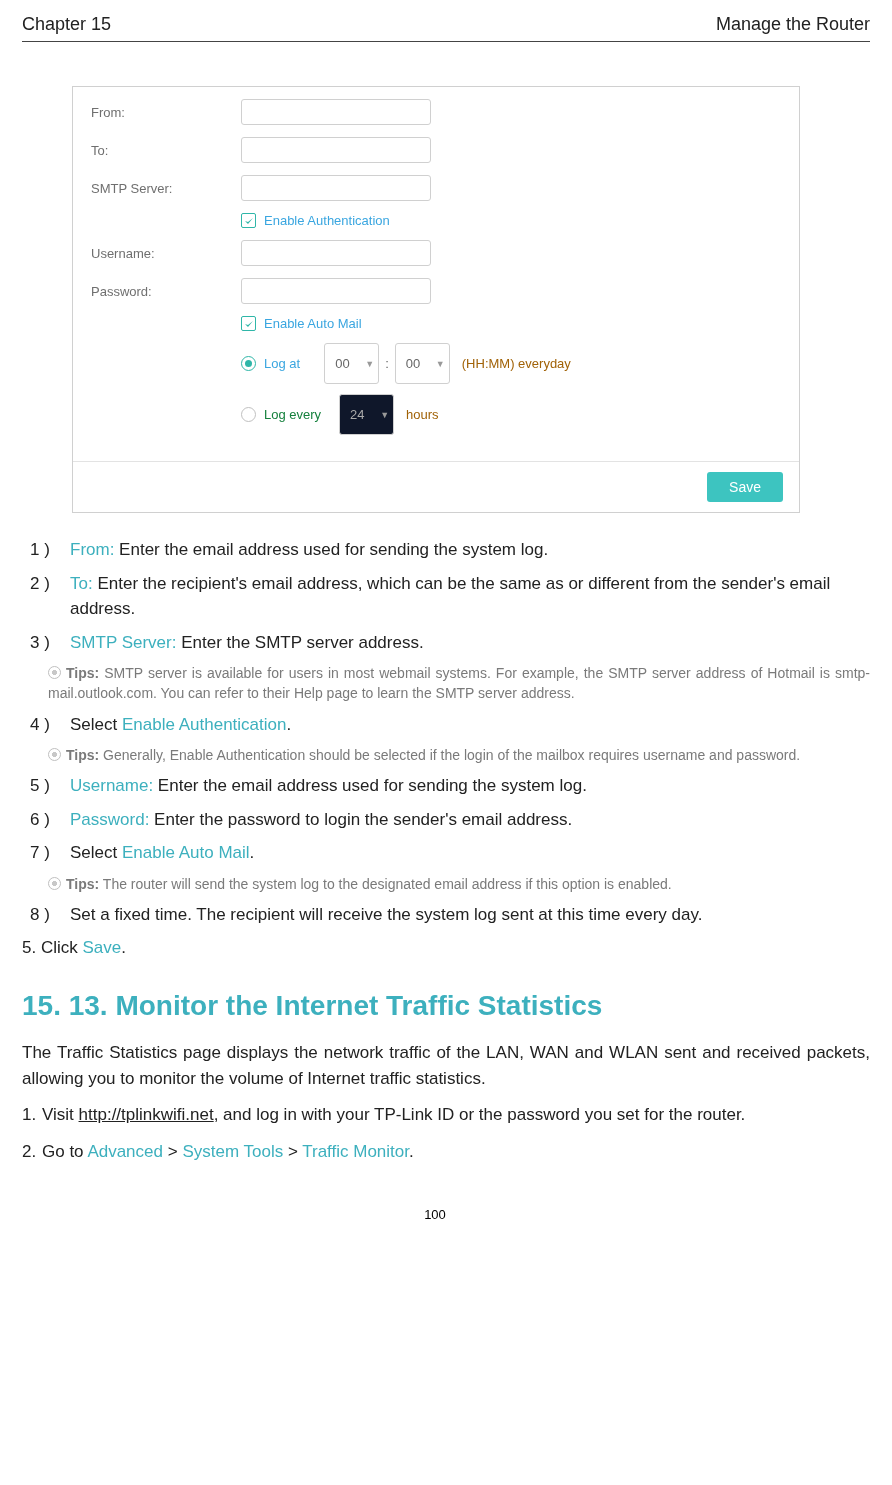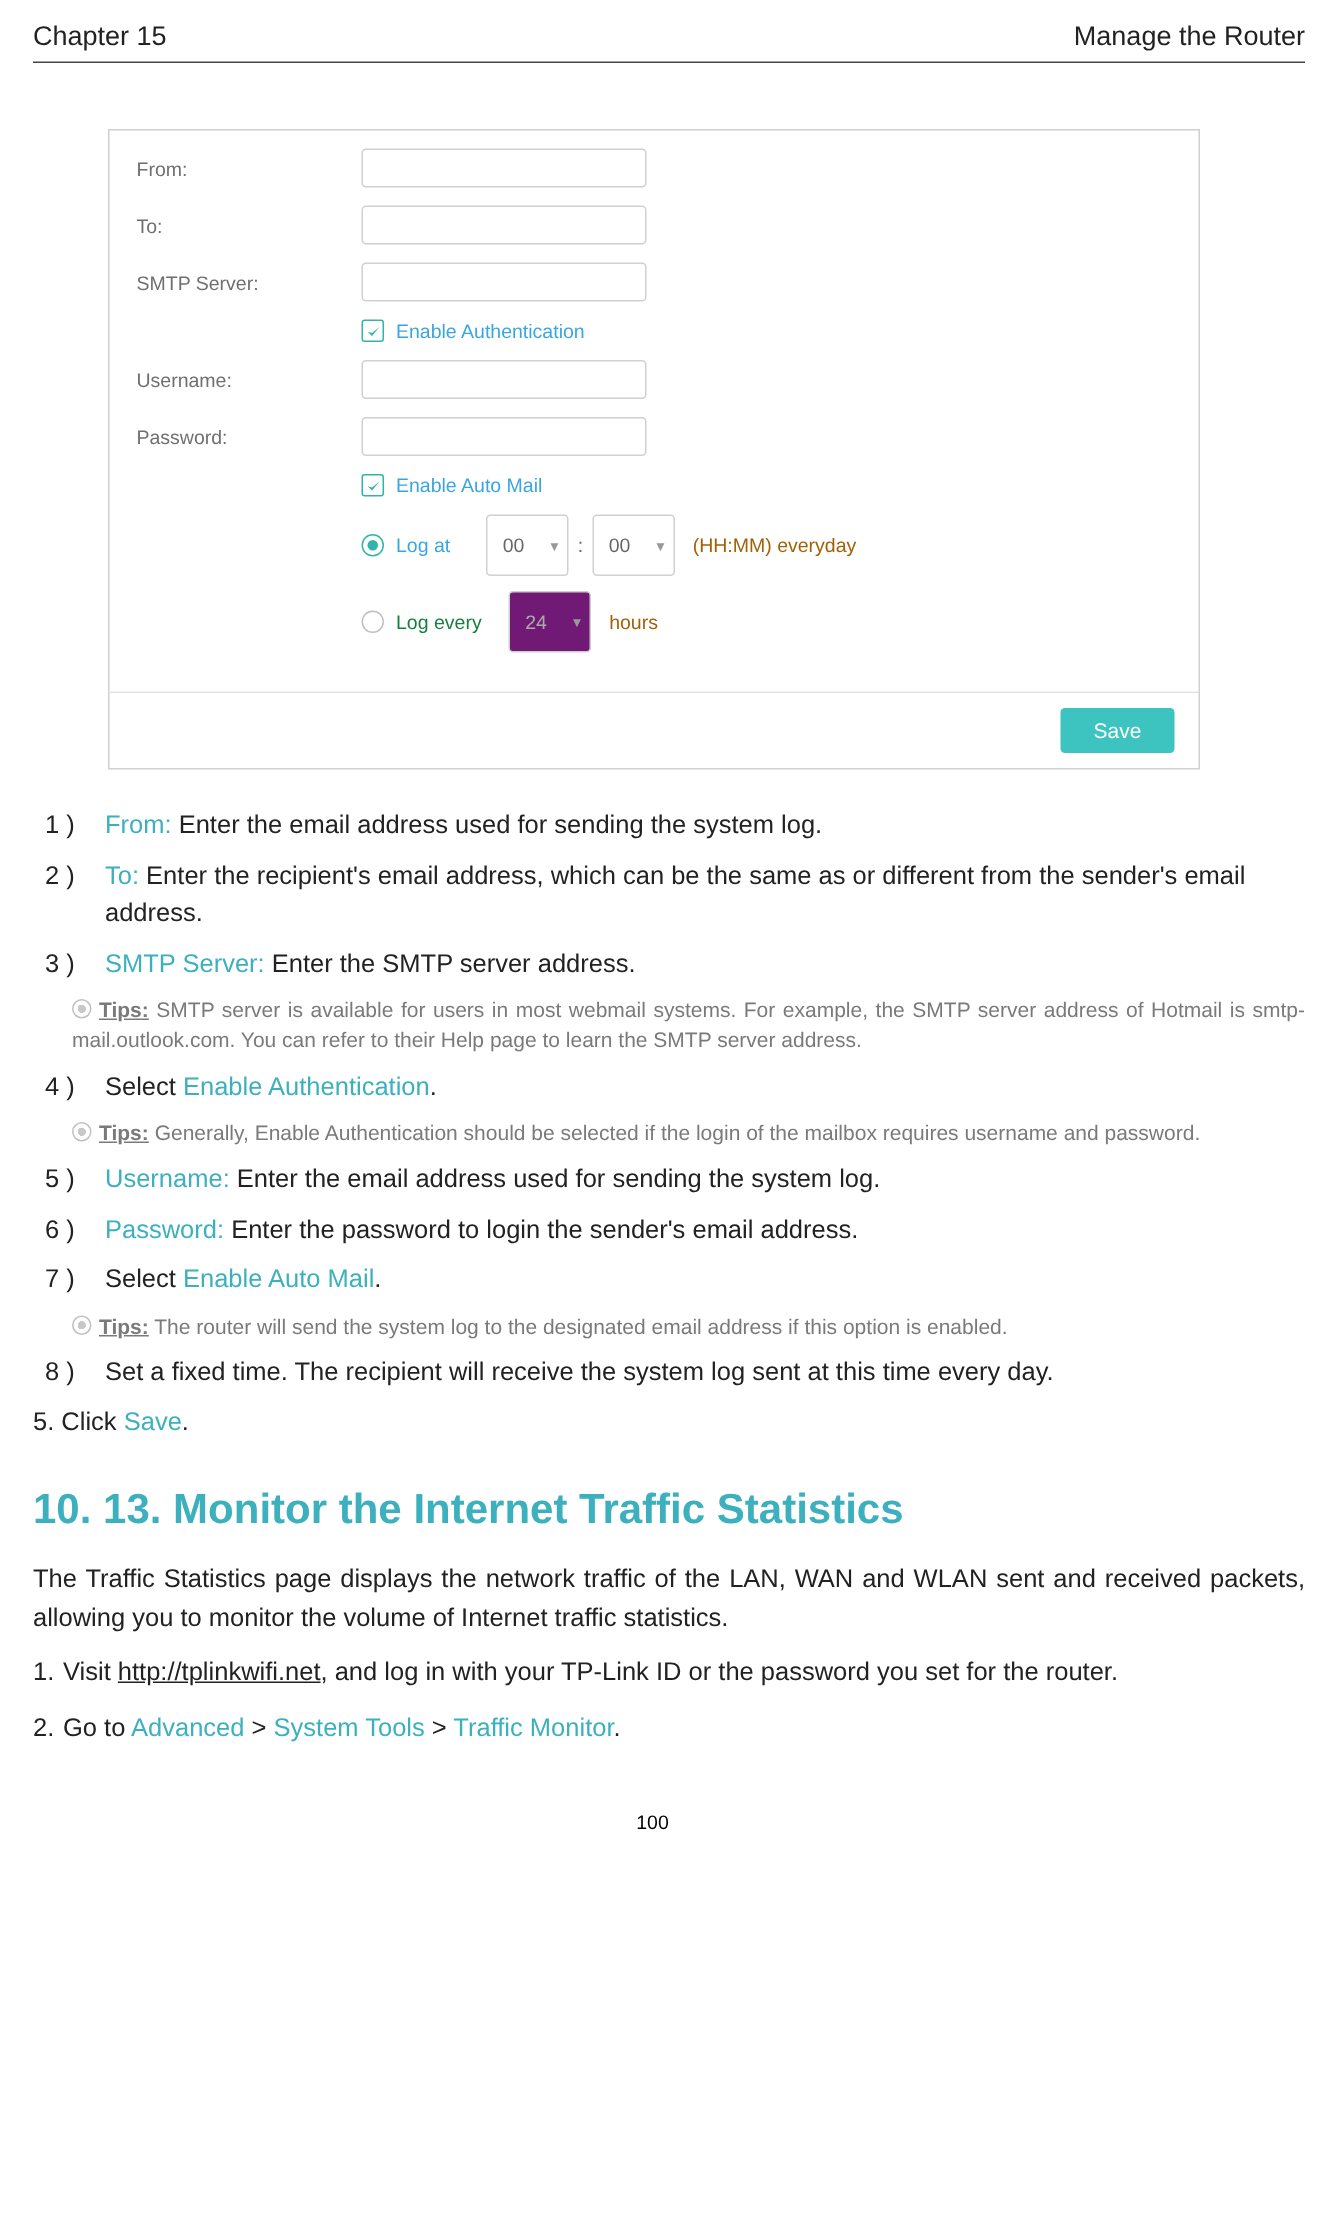--- a/index.html
+++ b/index.html
@@ -88,21 +88,21 @@
     .radio.off { border-color: #c0c0c0; }
     .radio-dot { width: 7px; height: 7px; border-radius: 50%; background:#2fb6a8; }
     .radio-label-on { color: #3aa6e0; margin-right: 24px; }
     .radio-label-off { color: #15803d; margin-right: 18px; }
     .spin {
       display: inline-flex; align-items: center;
       border: 1px solid #d0d0d0; border-radius: 3px;
       height: 41px; padding: 0 4px 0 10px; width: 55px;
       justify-content: space-between; background: #fff;
     }
-    .spin.disabled { background:#701a75; color:#aaa;gap:12px; }
+    .spin.disabled { background:#0f172a; color:#aaa;gap:12px; }
     .spin .tri { color:#999; font-size: 9px; }
     .aux-text { color:#a16207; }
     .panel-footer {
       border-top: 1px solid #e3e3e3;
       padding: 10px 16px;
       display: flex; justify-content: flex-end;
     }
     .save-btn {
       background: #3dc4c0;
       color: #fff;
@@ -123,21 +123,21 @@
       content: "";
       display: inline-block;
       width: 11px; height: 11px;
       margin-right: 5px;
       vertical-align: -1px;
       background: radial-gradient(circle, #c8c8c8 35%, transparent 36%);
       border: 1px solid #c0c0c0;
       border-radius: 50%;
       transform: rotate(0deg);
     }
-    .tips-label { font-weight: bold; color: #7a7a7a; text-decoration: underline; }
+    .tips-label { font-weight: bold; color: #7a7a7a; }
     .step5 { margin: 10px 0 0 0; }
 
     h2.section {
       color: #3db0be;
       font-size: 28px;
       font-weight: bold;
       margin: 32px 0 18px 0;
     }
     .para { line-height: 1.55; margin-bottom: 10px; text-align: justify; }
     .ol-outer { margin-top: 6px; }
@@ -273,21 +273,21 @@
     <div class="list-item">
       <div class="list-num">8 )</div>
       <div class="list-text">Set a fixed time. The recipient will receive the system log sent at this time every day.</div>
     </div>
   </div>
 
   <div class="step5">
     <span>5. Click </span><span class="cyan">Save</span><span>.</span>
   </div>
 
-  <h2 class="section">10. 13.  Monitor the Internet Traffic Statistics</h2>
+  <h2 class="section">15. 13.  Monitor the Internet Traffic Statistics</h2>
   <div class="para">The Traffic Statistics page displays the network traffic of the LAN, WAN and WLAN sent and received packets, allowing you to monitor the volume of Internet traffic statistics.</div>
 
   <div class="ol-outer">
     <div class="orow">
       <div class="ow-num">1.</div>
       <div class="ow-text">
         <span>Visit </span><a class="link">http://tplinkwifi.net</a><span>, and log in with your TP-Link ID or the password you set for the router.</span>
       </div>
     </div>
     <div class="orow">

